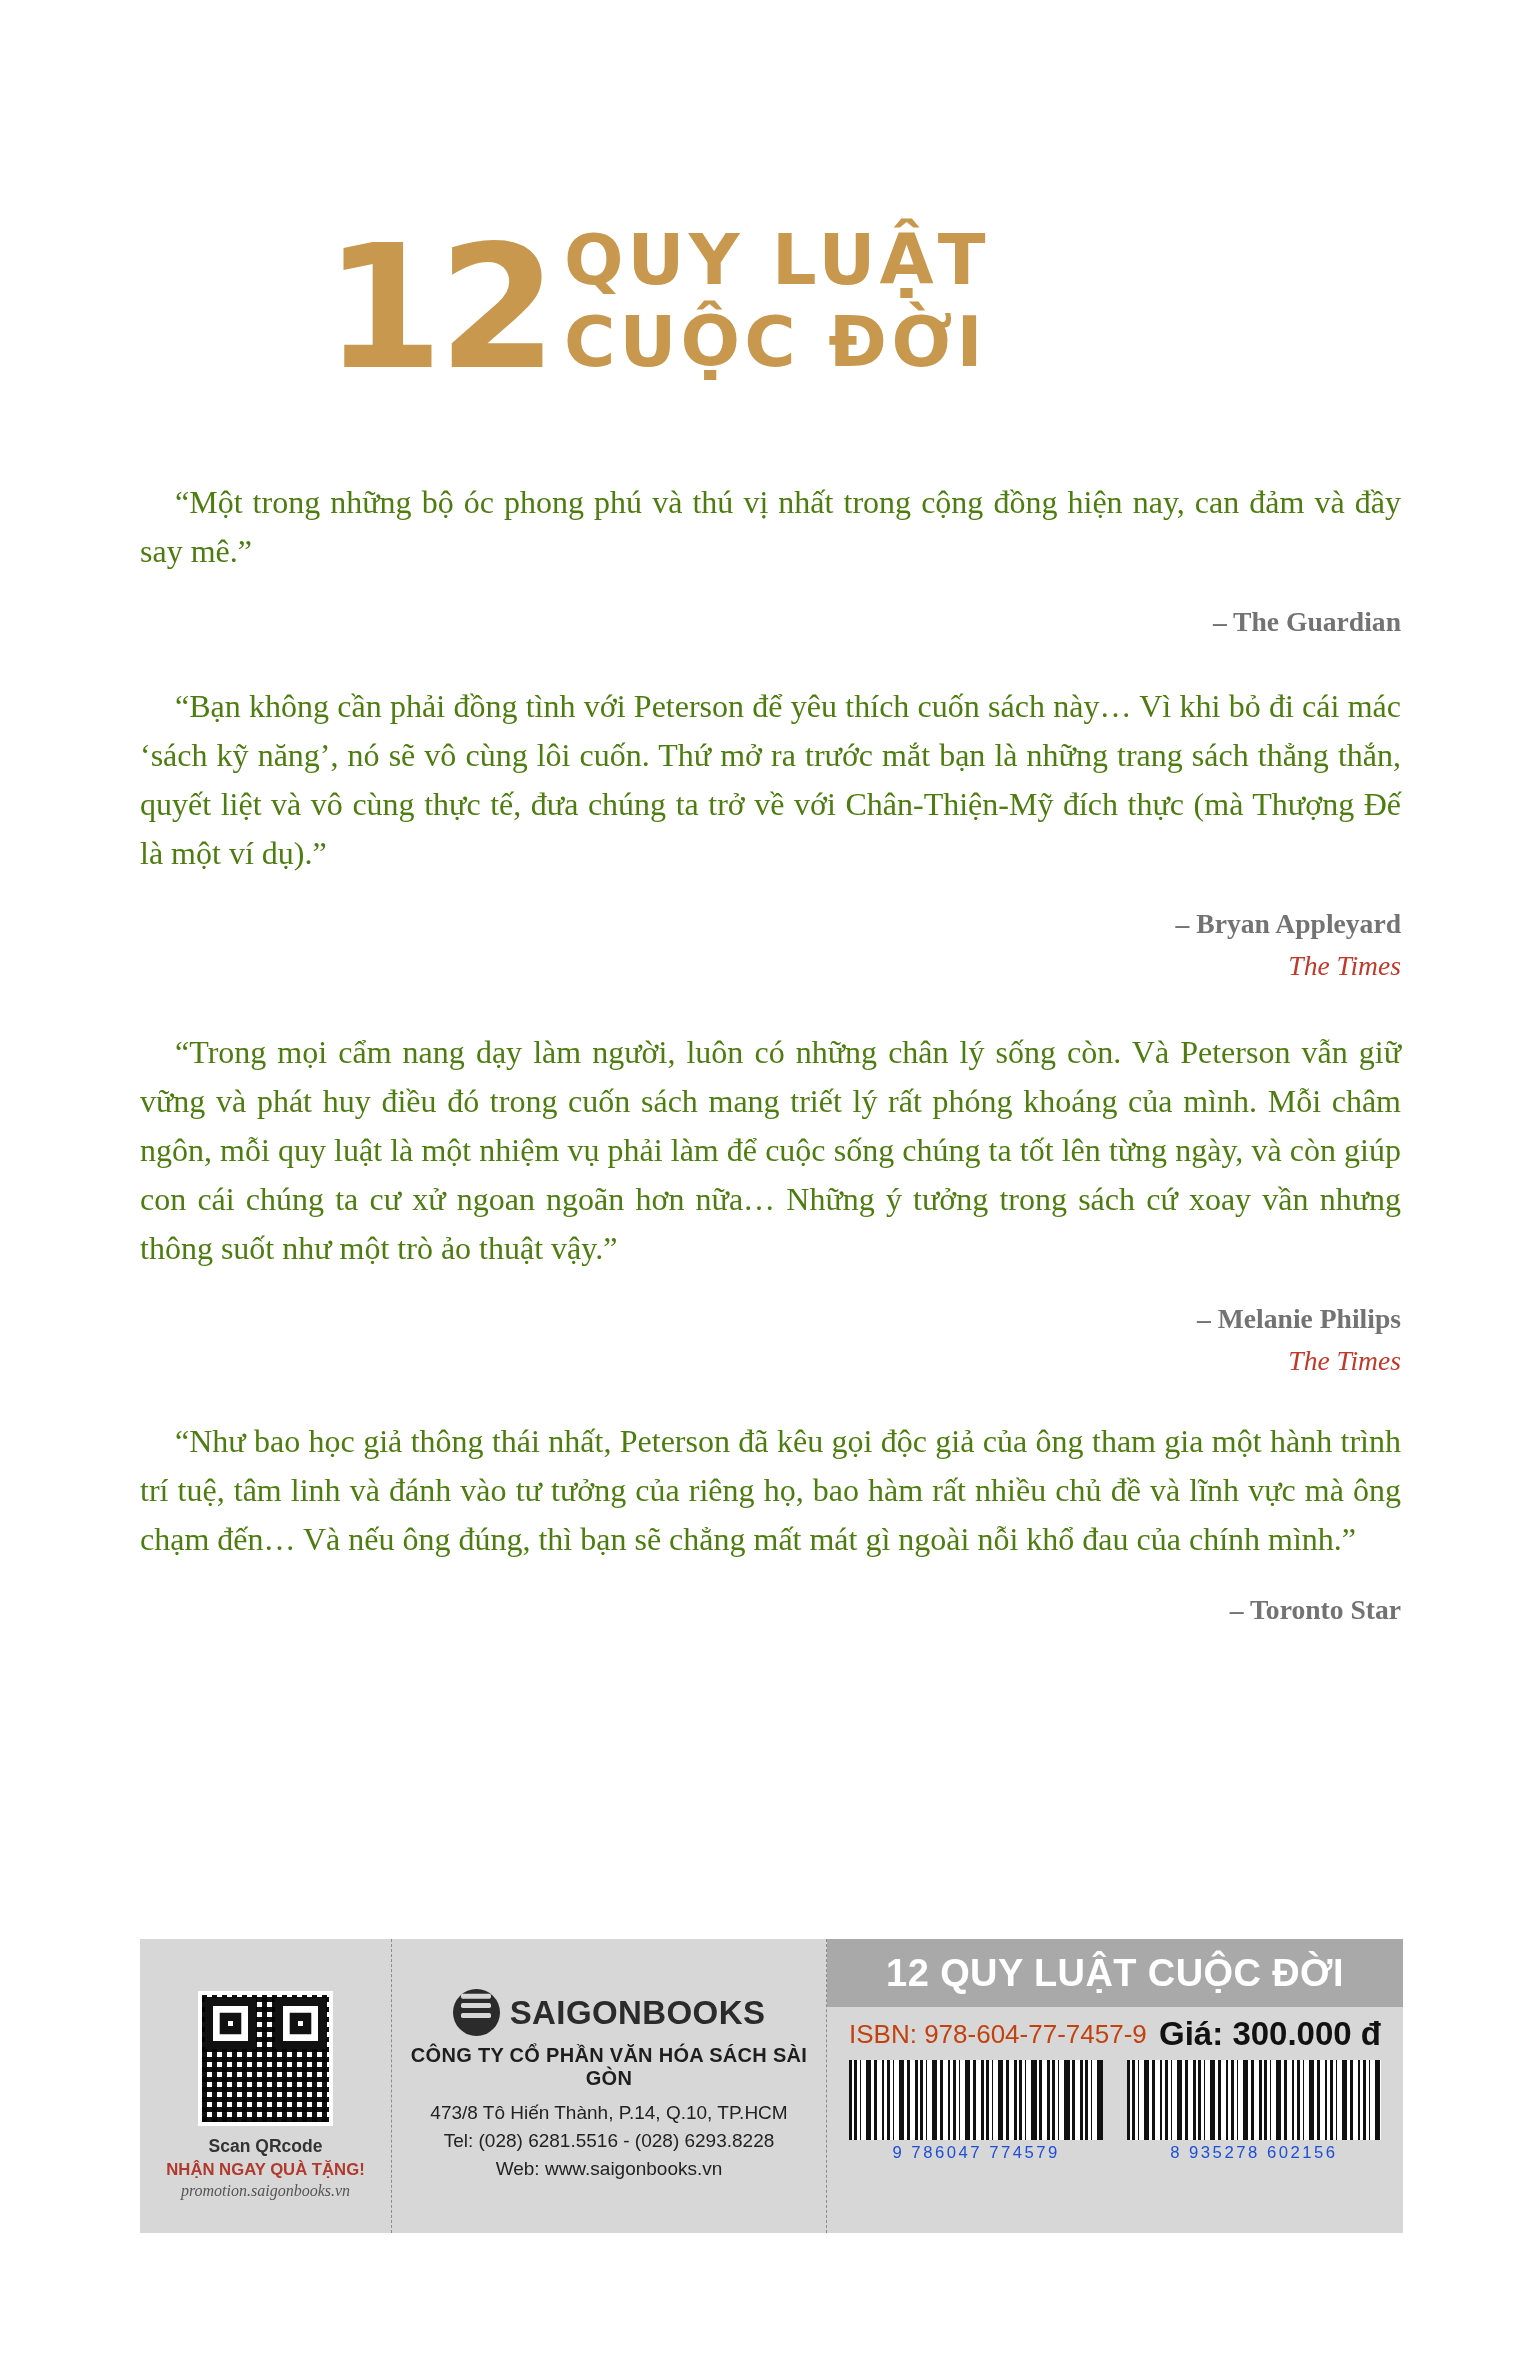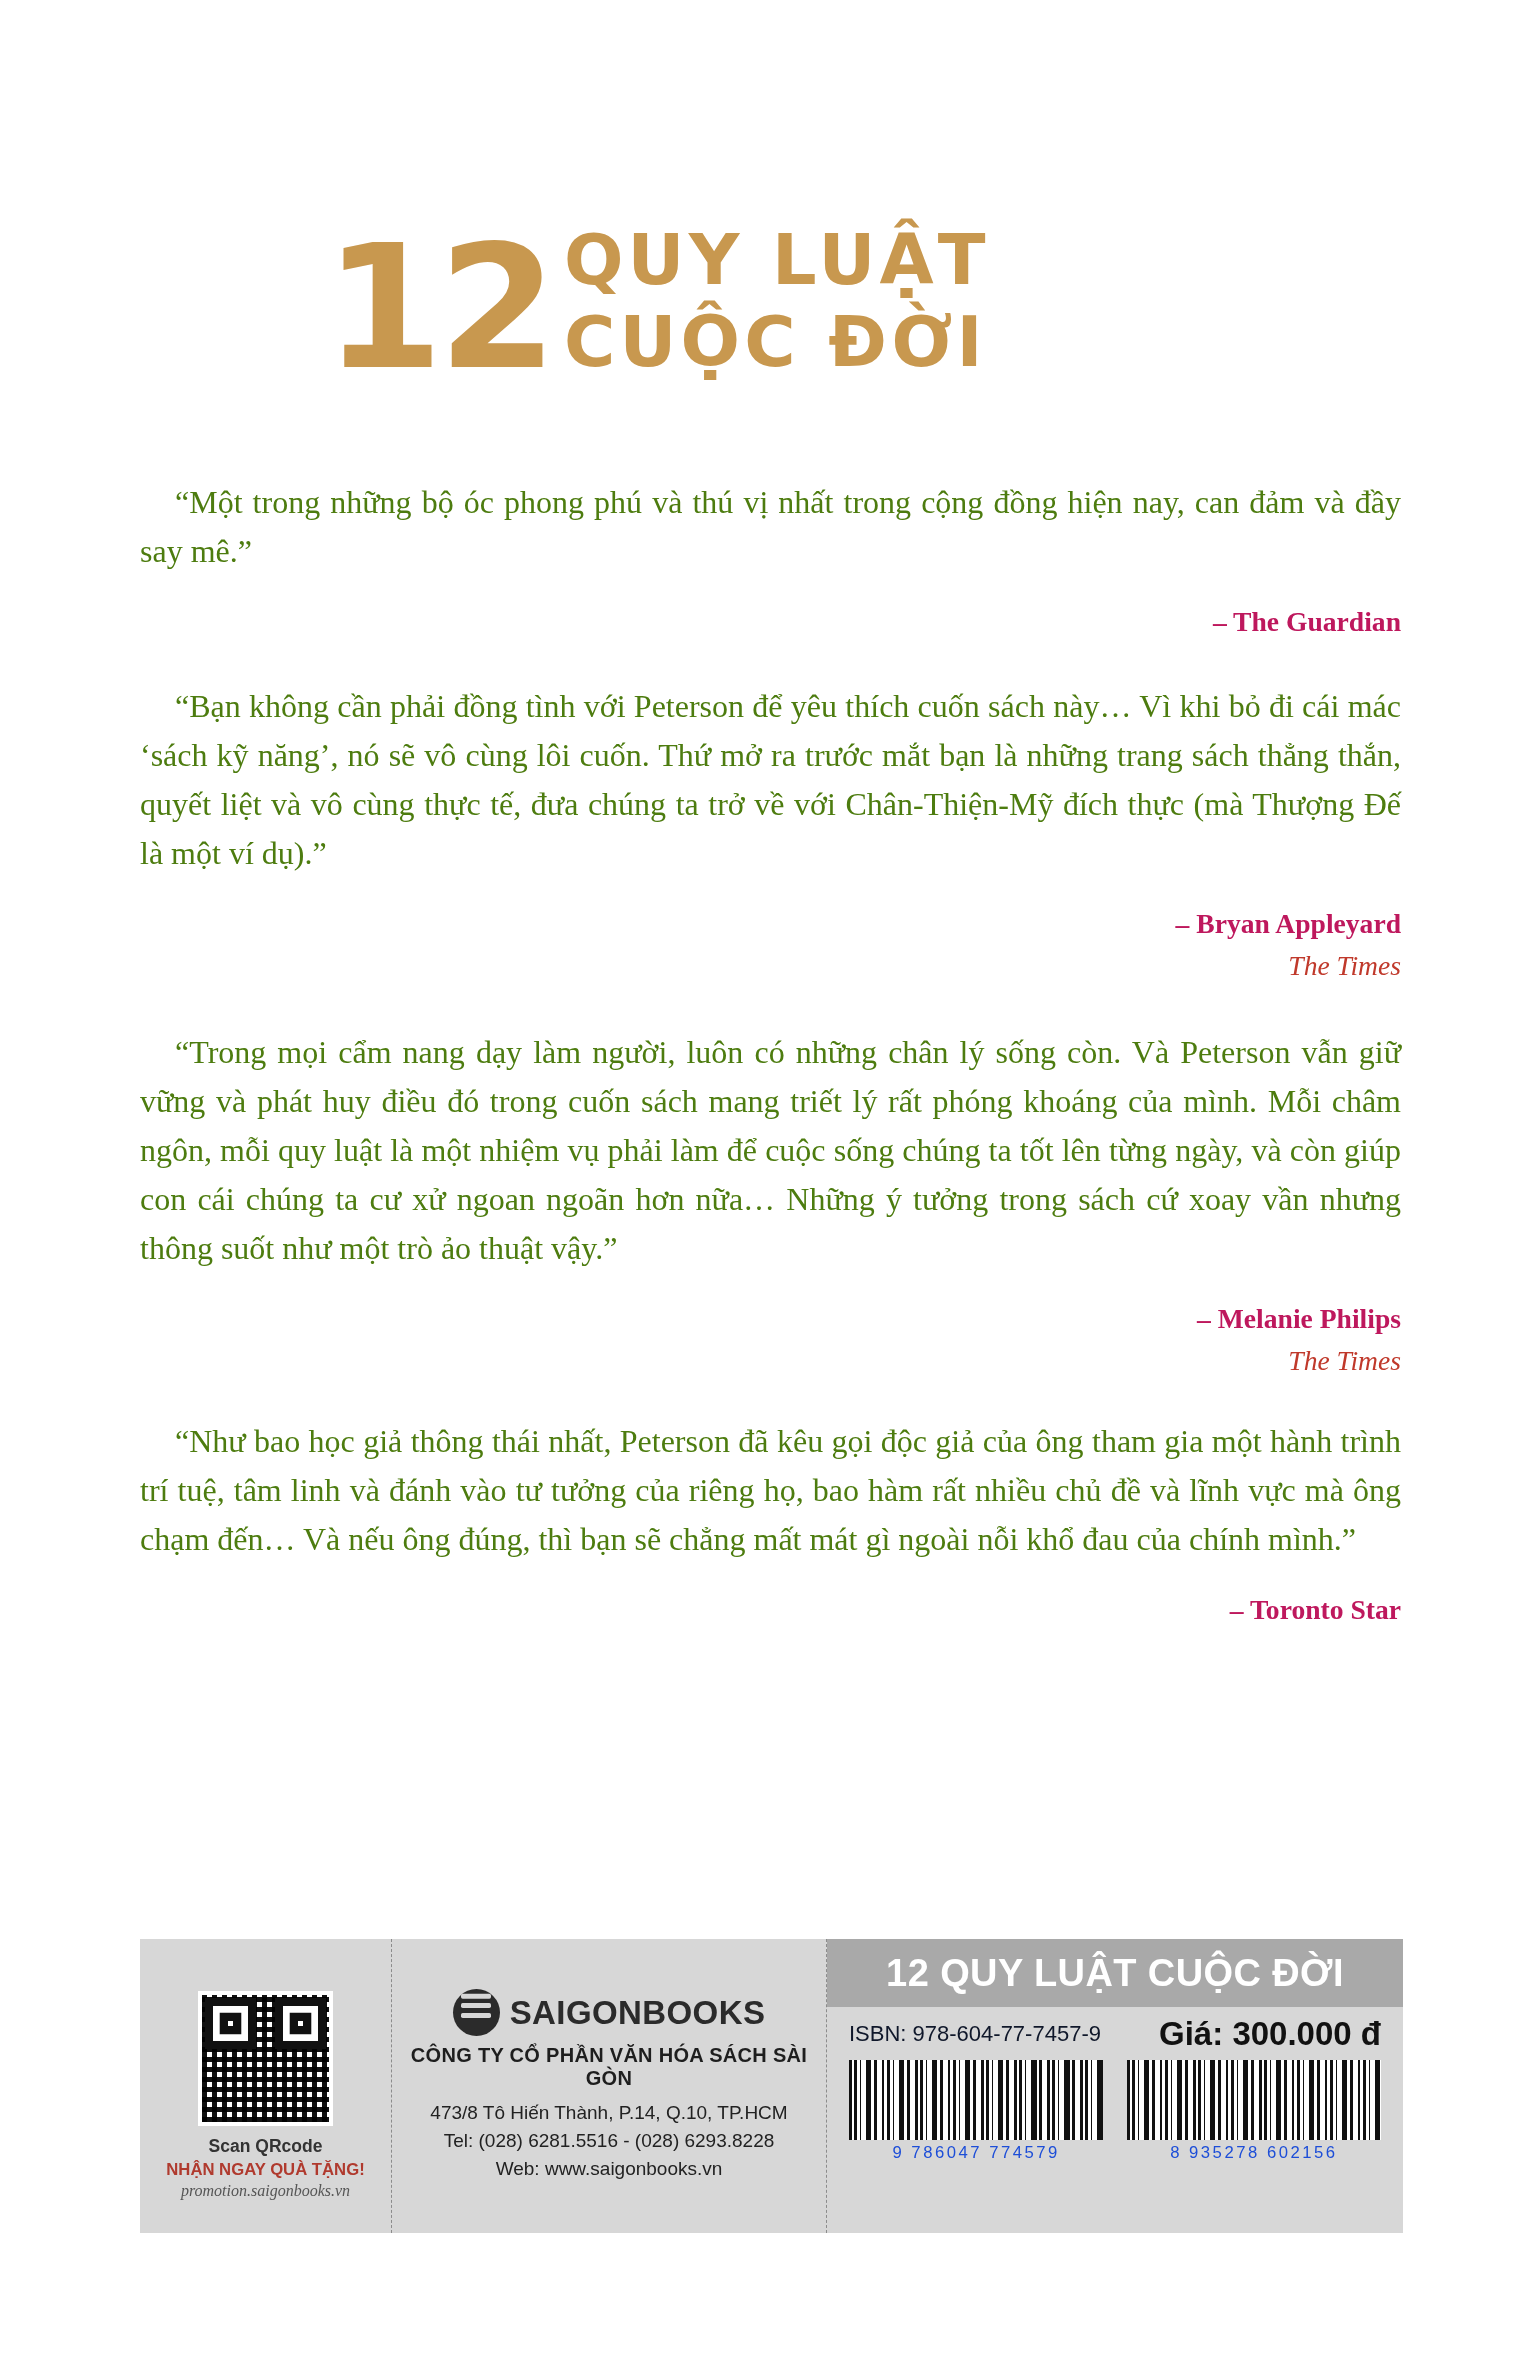--- a/index.html
+++ b/index.html
@@ -79,21 +79,21 @@
   .quote p {
     margin: 0 0 0 0;
     font-size: 32px;
     line-height: 49px;
     text-align: justify;
     text-indent: 35px;
     color: #4d7c0f;
   }
   .attrib {
     text-align: right;
-    color: #be185d;
+    color: #737373;
     font-weight: 700;
     font-size: 27.6px;
     line-height: 47px;
     margin-top: 22px;
   }
   .source {
     text-align: right;
     color: #c0392b;
     font-style: italic;
     font-size: 27.6px;
@@ -233,22 +233,22 @@
     letter-spacing: 0.4px;
   }
   .price-row {
     display: flex;
     align-items: center;
     justify-content: space-between;
     padding: 8.4px 22px 0 22px;
     font-family: "Liberation Sans", sans-serif;
   }
   .isbn {
-    font-size: 22px;
-    color: #0f172a;
+    font-size: 26px;
+    color: #c2410c;
   }
   .price {
     font-size: 33px;
     font-weight: 700;
     color: #111;
   }
   .barcodes {
     display: flex;
     gap: 23.4px;
     padding: 6.7px 22px 0 22px;

